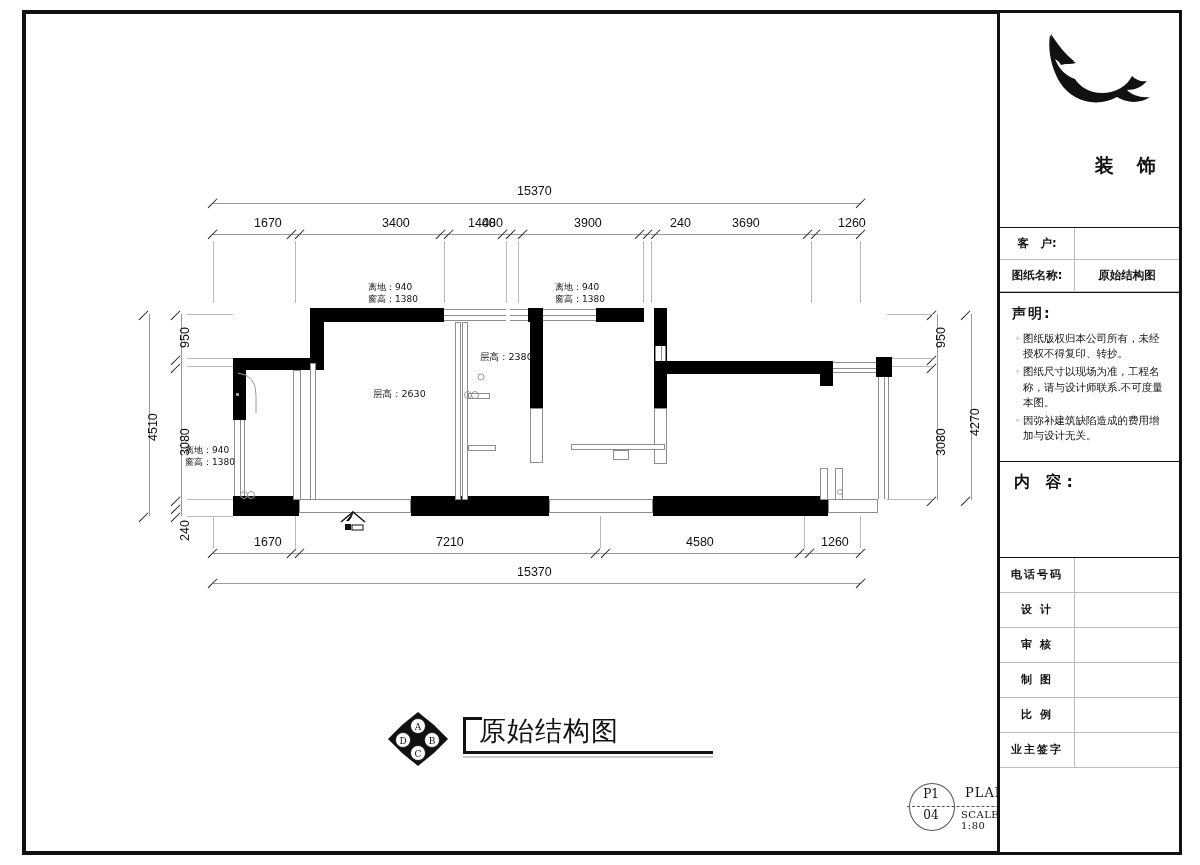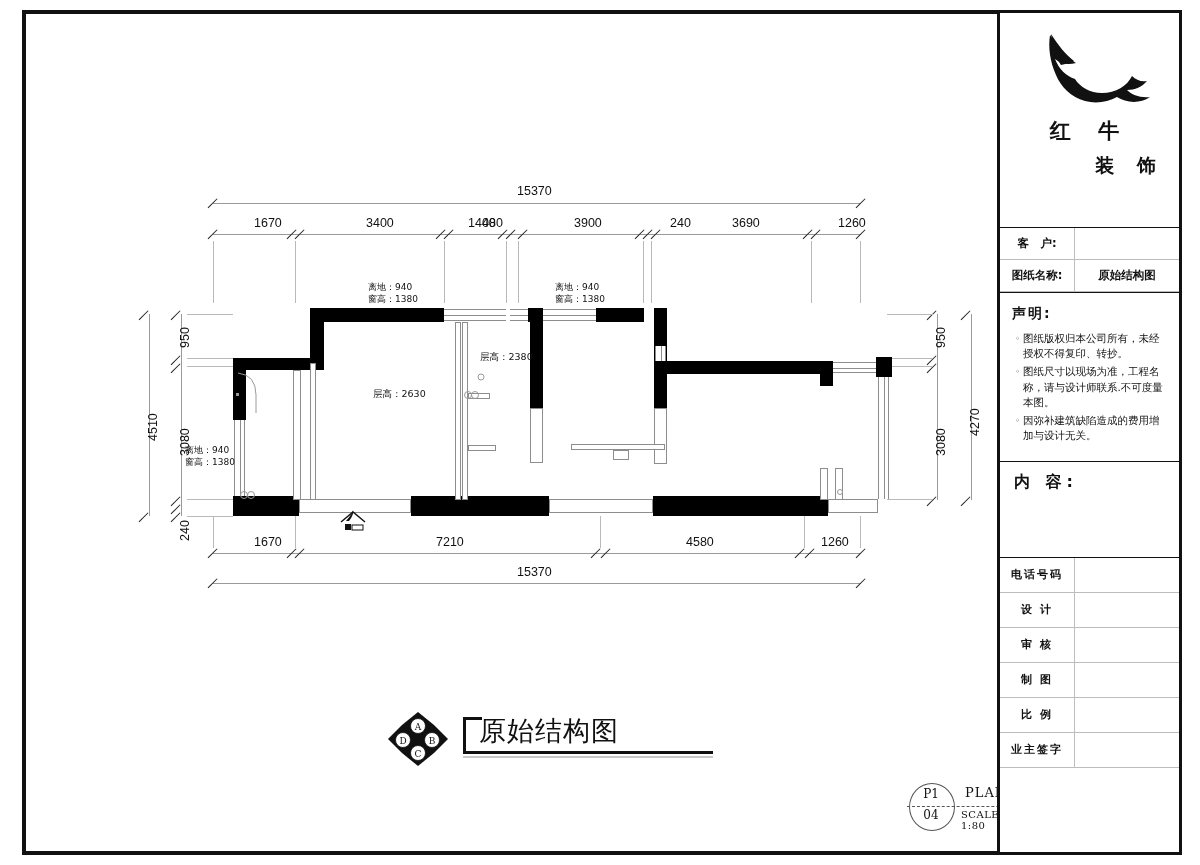--- a/index.html
+++ b/index.html
@@ -35,21 +35,21 @@
   .logo-zh{
     position:absolute;left:0;top:104px;width:100%;
     text-align:center;font-size:21px;letter-spacing:10px;
     font-weight:700;color:#111;
     font-family:"DejaVu Sans",sans-serif;
   }
   .logo-zh2{
     position:absolute;left:0;top:140px;width:100%;
     text-align:right;padding-right:14px;box-sizing:border-box;
     font-size:19px;letter-spacing:9px;font-weight:700;color:#111;
-    font-family:Liberation Serif, serif;
+    font-family:Liberation Sans, sans-serif;
   }
 
   .tb-row{
     display:flex;align-items:center;
     border-bottom:1px solid #bdbdbd;
     height:32px;box-sizing:border-box;
   }
   .tb-row .k{
     width:74px;flex:none;text-align:center;
     font-size:11.5px;font-weight:700;color:#111;
@@ -188,21 +188,21 @@
     <div class="tick" style="left:485px;top:215px;"></div>
     <div class="tick" style="left:497px;top:215px;"></div>
     <div class="tick" style="left:614px;top:215px;"></div>
     <div class="tick" style="left:622px;top:215px;"></div>
     <div class="tick" style="left:630px;top:215px;"></div>
     <div class="tick" style="left:782px;top:215px;"></div>
     <div class="tick" style="left:790px;top:215px;"></div>
     <div class="tick" style="left:835px;top:215px;"></div>
 
     <div class="dim-txt" style="left:229px;top:203px;">1670</div>
-    <div class="dim-txt" style="left:341px;top:203px;">3400</div>
+    <div class="dim-txt" style="left:357px;top:203px;">3400</div>
     <div class="dim-txt" style="left:443px;top:203px;">1400</div>
     <div class="dim-txt" style="left:457px;top:203px;">480</div>
     <div class="dim-txt" style="left:549px;top:203px;">3900</div>
     <div class="dim-txt" style="left:645px;top:203px;">240</div>
     <div class="dim-txt" style="left:707px;top:203px;">3690</div>
     <div class="dim-txt" style="left:813px;top:203px;">1260</div>
 
     <div class="ext-line" style="left:188px;top:228px;height:62px;"></div>
     <div class="ext-line" style="left:270px;top:228px;height:62px;"></div>
     <div class="ext-line" style="left:419px;top:228px;height:62px;"></div>
@@ -403,21 +403,20 @@
 
     <div class="tb-logo">
       <svg class="logo-mark" viewBox="0 0 130 76">
         <path d="M22 4 C30 16 38 26 48 32 C40 34 33 33 27 28 C31 38 38 45 47 48
                  C52 56 62 62 74 62 C88 62 99 55 104 45 C108 49 113 51 119 50
                  C114 56 107 59 99 59 C104 64 112 67 122 66
                  C112 73 98 72 89 66 C80 71 68 73 57 70 C43 66 33 56 28 44
                  C22 31 20 16 22 4 Z" fill="#111"></path>
         <path d="M46 30 C38 24 30 14 23 3 C24 15 27 26 33 34 C37 33 42 32 46 30 Z" fill="#111"></path>
       </svg>
-      <div class="logo-zh">红 牛</div>
       <div class="logo-zh2">装 饰</div>
     </div>
 
     <div>
       <div class="tb-row">
         <div class="k">客　户:</div>
         <div class="v"></div>
       </div>
       <div class="tb-row">
         <div class="k">图纸名称:</div>

